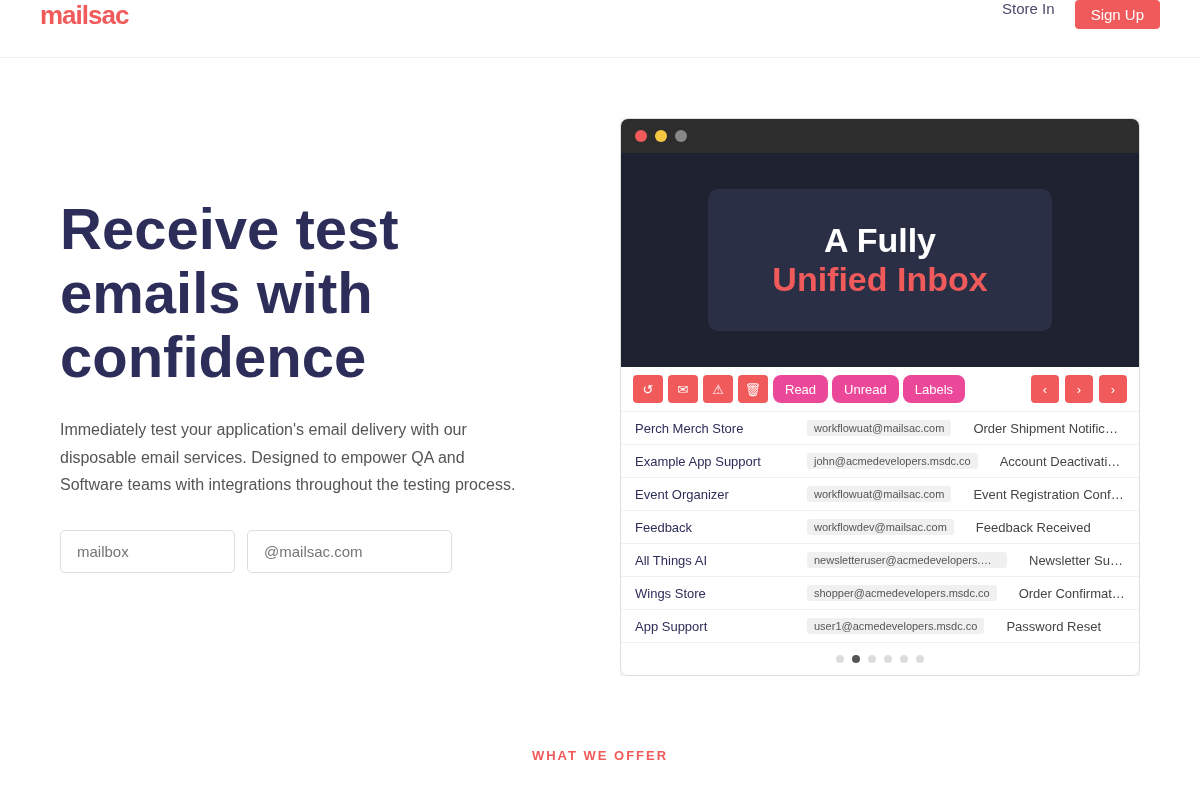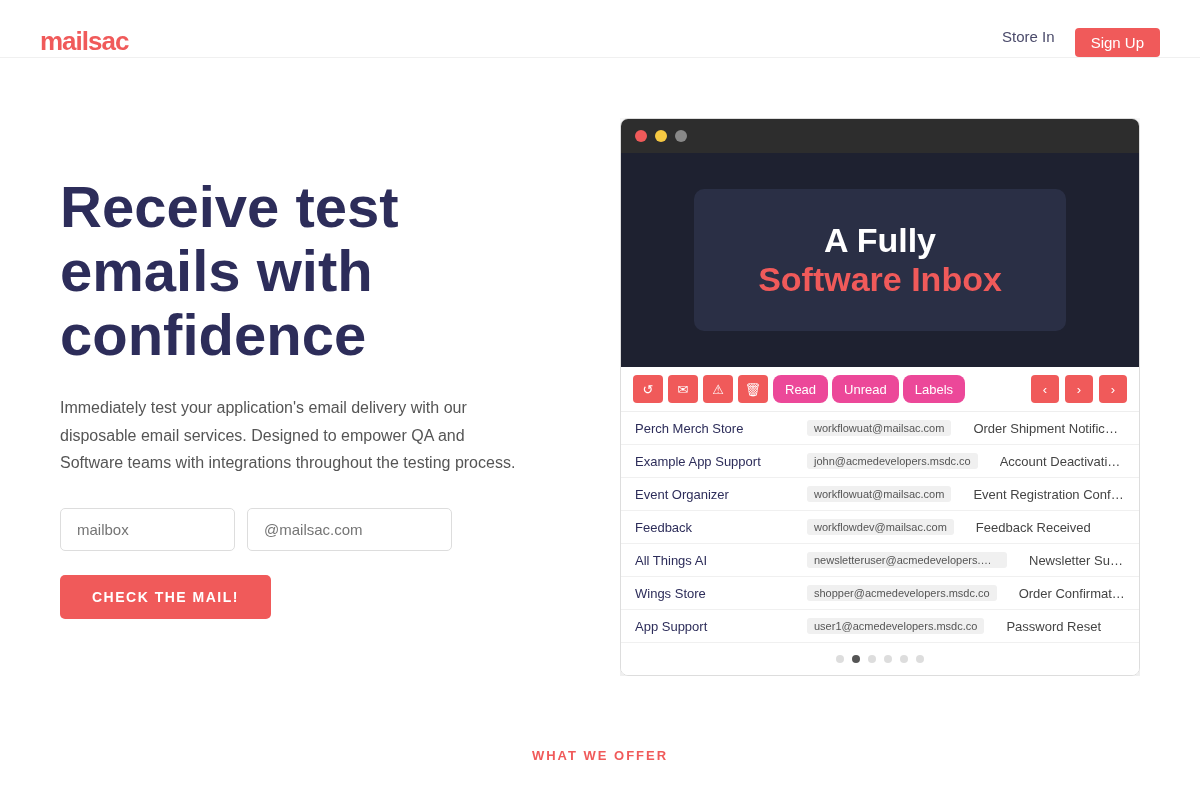--- a/index.html
+++ b/index.html
@@ -1,21 +1,21 @@
 <!DOCTYPE html>
 <html><head>
   <meta charset="utf-8">
   <style>
     * { box-sizing: border-box; margin: 0; padding: 0; }
     body { font-family: -apple-system, BlinkMacSystemFont, 'Segoe UI', sans-serif; background: #fff; color: #333; }
 
     
     nav {
       display: flex;
-      align-items: flex-end;
+      align-items: flex-start;
       justify-content: space-between;
       padding: 0 40px;
       height: 58px;
       border-bottom: 1px solid #f0f0f0;
       background: #fff;
     }
     .nav-logo {
       font-size: 26px;
       font-weight: 700;
       color: #f05a5a;
@@ -298,36 +298,35 @@
 </nav>
 
 <section class="hero">
   <div class="hero-left">
     <h1 class="hero-title">Receive test emails with confidence</h1>
     <p class="hero-desc">Immediately test your application's email delivery with our disposable email services. Designed to empower QA and Software teams with integrations throughout the testing process.</p>
     <div class="hero-form">
       <input class="input-mailbox" type="text" placeholder="mailbox" style="">
       <input class="input-domain" type="text" placeholder="@mailsac.com" style="">
     </div>
-    <button class="hero-btn">CHECK THE MAIL!</button>
   </div>
 
   <div class="hero-right">
     <div class="browser-mockup">
 
       <div class="browser-bar">
         <span class="dot dot-red"></span>
         <span class="dot dot-yellow"></span>
         <span class="dot dot-green"></span>
       </div>
 
       <div class="inbox-banner">
         <div class="inbox-banner-box">
           <span class="line1">A Fully</span>
-          <span class="line2">Software Inbox</span>
+          <span class="line2">Unified Inbox</span>
         </div>
       </div>
 
       <div class="inbox-toolbar">
         <button class="toolbar-btn">↺</button>
         <button class="toolbar-btn">✉</button>
         <button class="toolbar-btn">⚠</button>
         <button class="toolbar-btn">🗑</button>
         <button class="toolbar-btn-label">Read</button>
         <button class="toolbar-btn-label">Unread</button>

